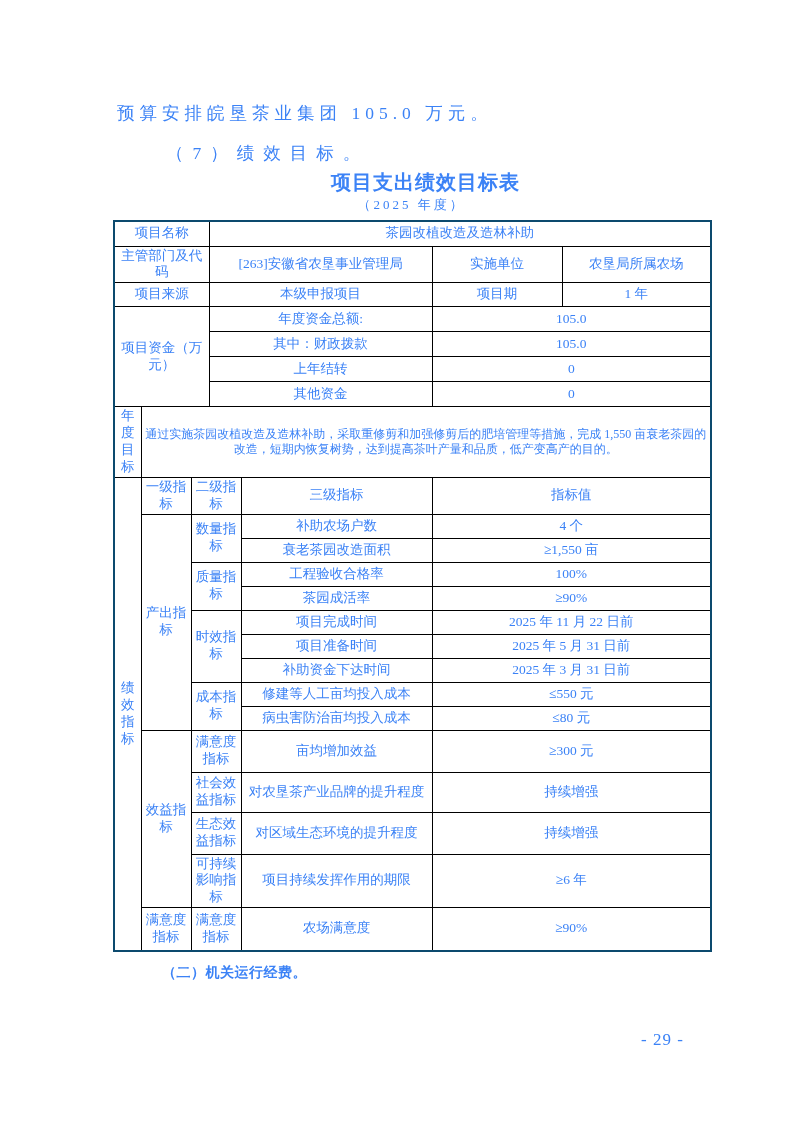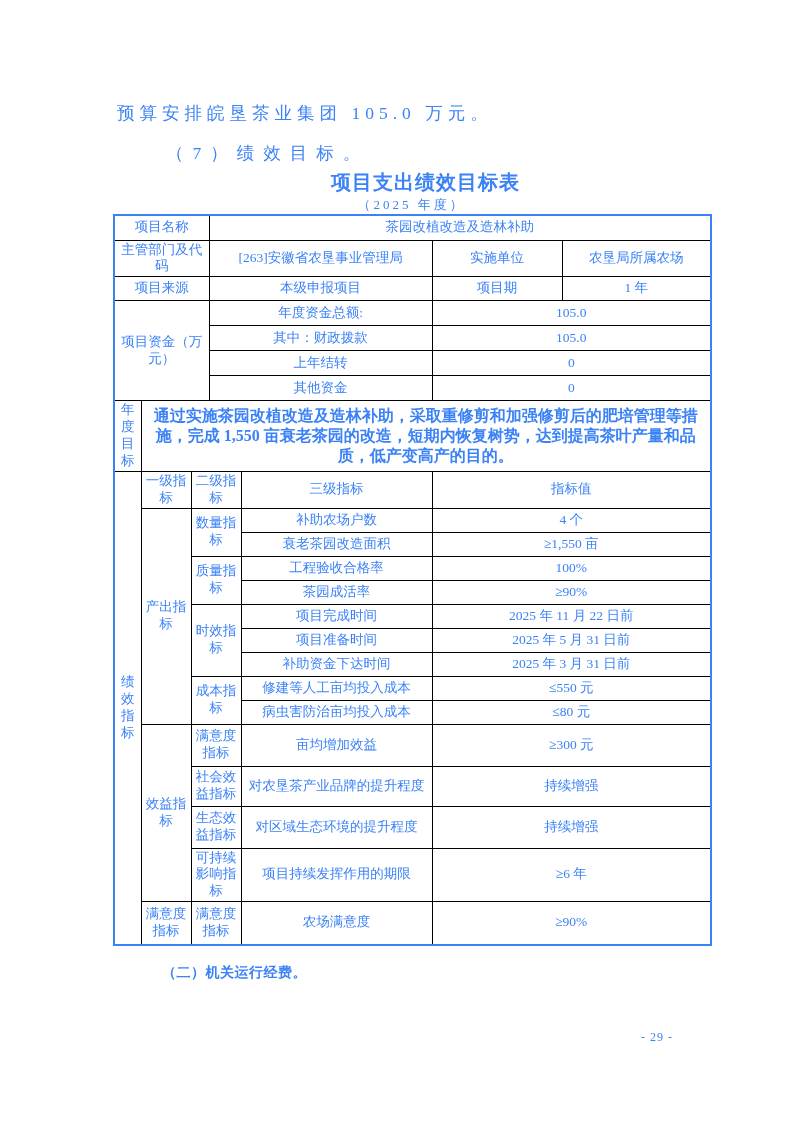--- a/index.html
+++ b/index.html
@@ -19,45 +19,45 @@
   .tbl-title {
     position:absolute; left:127px; top:169px; width:597px; text-align:center;
     font-size:20px; font-weight:bold; letter-spacing:1px;
     font-family:"Liberation Sans","DejaVu Sans",sans-serif;
   }
   .tbl-sub {
     position:absolute; left:113px; top:196px; width:597px; text-align:center;
     font-size:13px; letter-spacing:3px;
   }
   table.t {
-    position:absolute; left:113px; top:214px; width:597px;
-    table-layout:fixed; border-collapse:collapse; border:2px solid #3b82f6;
+    position:absolute; left:113px; top:220px; width:597px;
+    table-layout:fixed; border-collapse:collapse; border:2px solid #0c4a6e;
     font-size:13.5px;
     padding-left:35px;
   }
   table.t td {
     border:1px solid #000; vertical-align:middle; text-align:center;
     line-height:1.25; padding:1px 2px; overflow:hidden;
   }
   td.lblA  { padding:1px 15px; }                 
   td.f1    { text-align:left; padding-left:12px; }
   td.f2    { text-align:left; padding-left:25px; }
   td.vert  { padding:1px 6px; word-break:break-all; line-height:1.45; }
   td.goal  {
-    text-align:left; font-size:16px; padding:2px 8px; line-height:1.6;font-weight:bold;
+    text-align:left; font-size:12px; padding:2px 8px; line-height:1.6;
   }
   td.l12   { padding:1px 6px; line-height:1.2;margin-left:48px; }
   td.l3    { text-align:left; padding:1px 16px 1px 8px; }
   .close-h {
     position:absolute; left:162px; top:964px; font-size:14px;
     font-weight:bold; letter-spacing:0.5px; white-space:nowrap;
     font-family:Liberation Serif, serif;
   }
   .pageno {
-    position:absolute; left:641px; top:1030px; font-size:12px;
+    position:absolute; left:641px; top:1030px; font-size:17px;
     letter-spacing:1px;
   }
 </style>
 </head>
 <body>
 
 <div class="page">
 
   <div class="intro">预算安排皖垦茶业集团 105.0 万元。</div>
   <div class="item-h">（7）绩效目标。</div>

